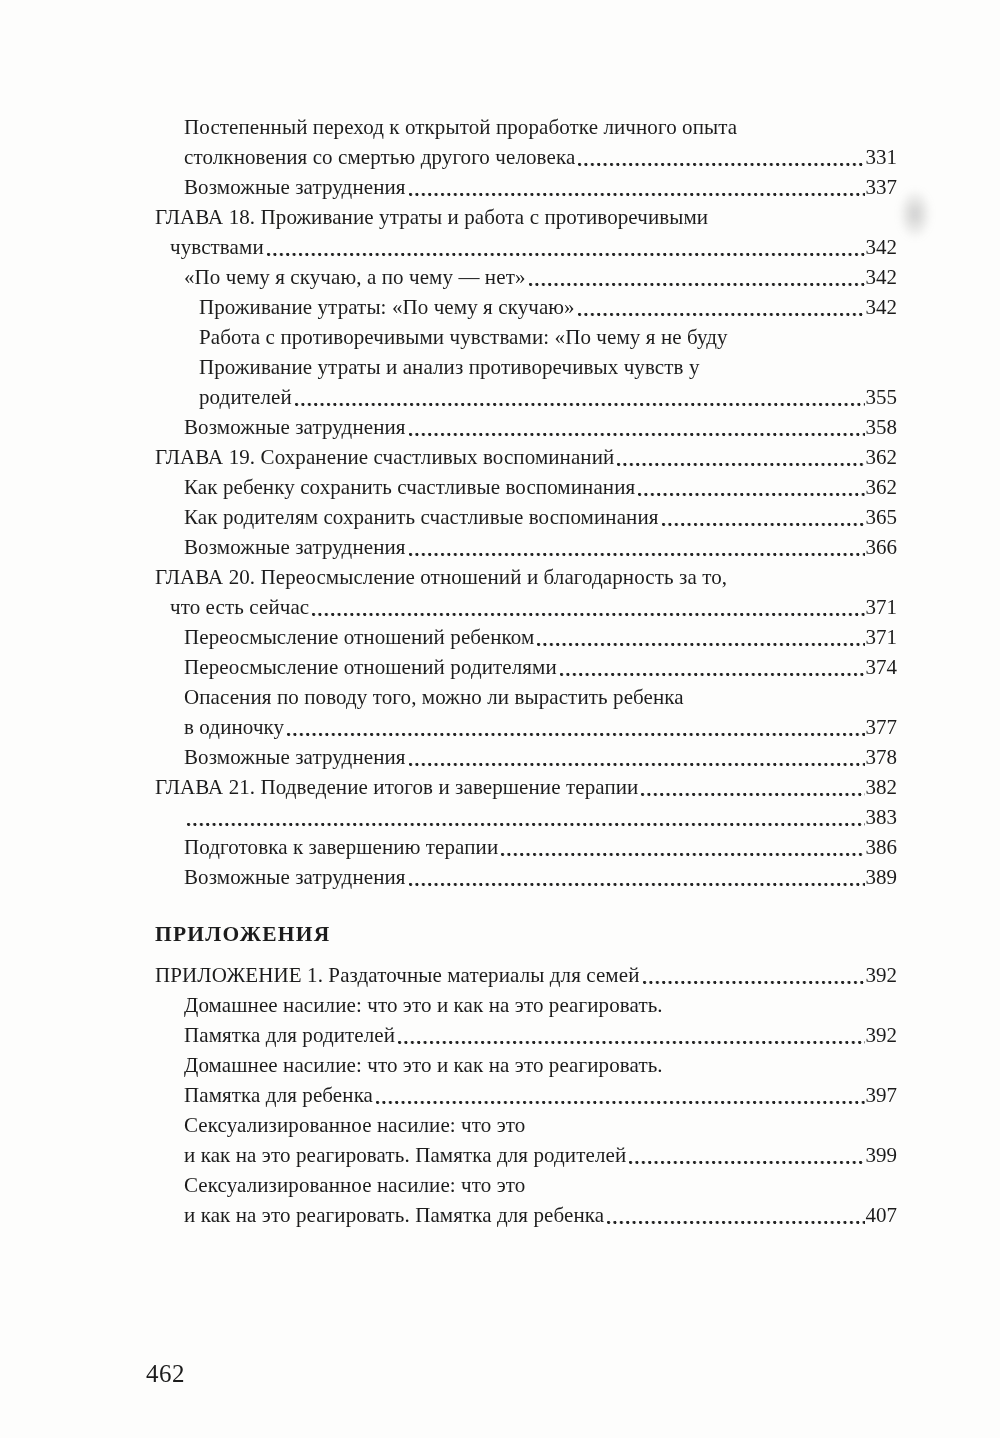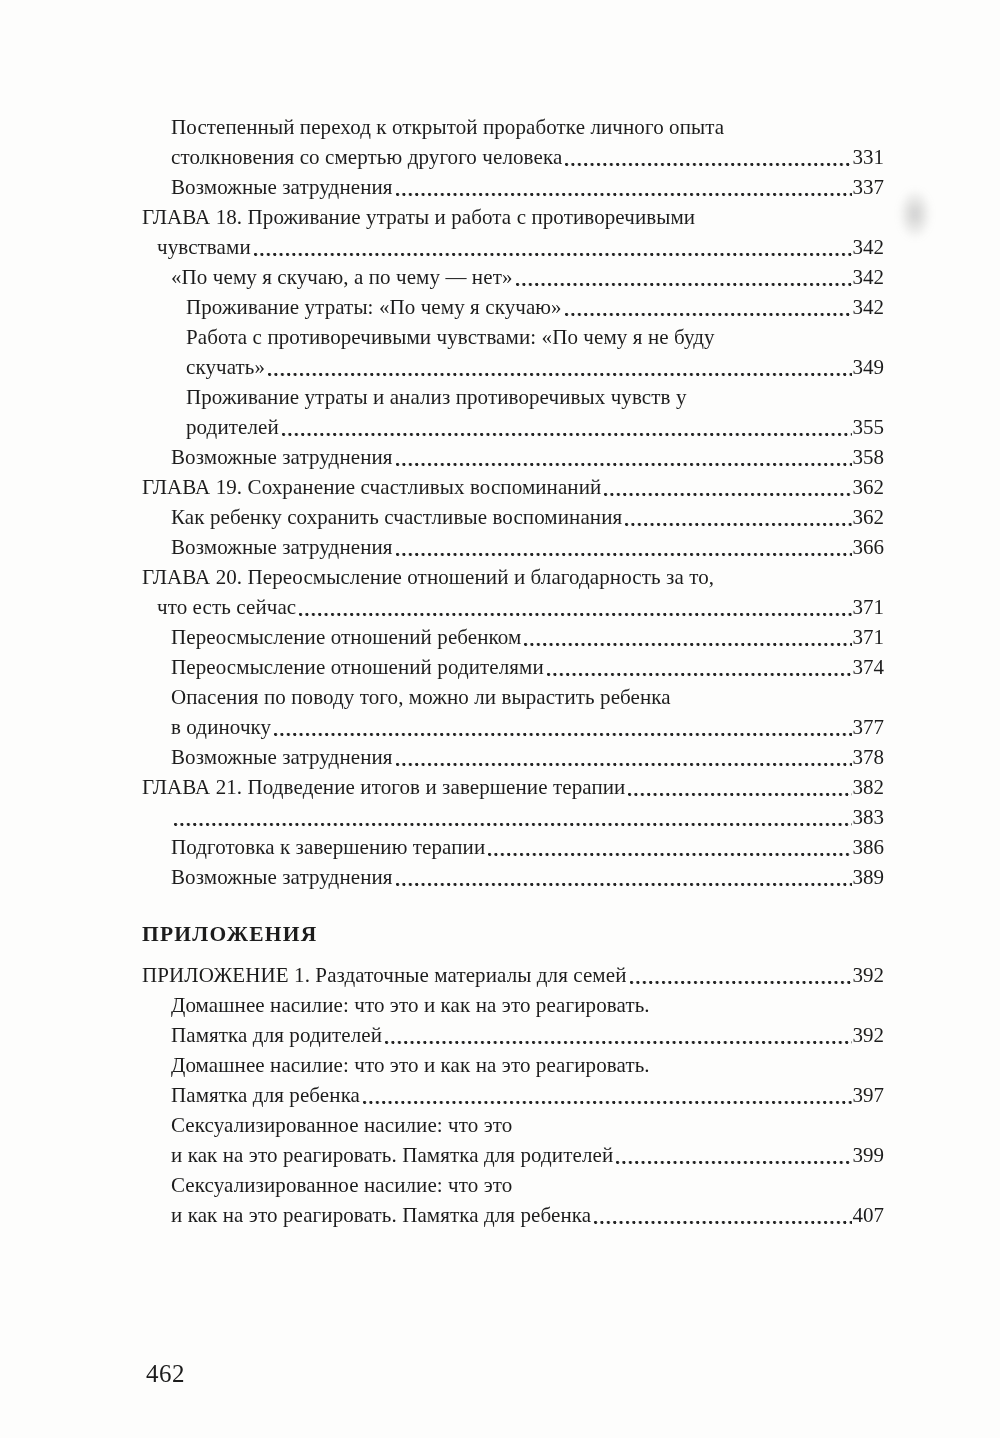--- a/index.html
+++ b/index.html
@@ -20,21 +20,21 @@
     left: 898px;
     top: 188px;
     width: 34px;
     height: 52px;
     background: radial-gradient(ellipse at center, rgba(120,120,120,0.35), rgba(120,120,120,0) 70%);
     filter: blur(3px);
     pointer-events: none;
   }
   .toc-column {
     position: absolute;
-    left: 142px;
+    left: 155px;
     top: 112px;
     width: 742px;
   }
   .toc-row {
     display: flex;
     align-items: baseline;
     height: 30px;
     line-height: 30px;
     font-size: 21px;
     white-space: nowrap;
@@ -120,25 +120,20 @@
   </div>
       <div class="toc-row lv-l2">
     <span class="entry-text">Проживание утраты: «По чему я скучаю»</span>
     <span class="dot-leader"></span>
     <span class="entry-page">342</span>
   </div>
       <div class="toc-row lv-l2 no-page">
     <span class="entry-text">Работа с противоречивыми чувствами: «По чему я не буду</span>
 
   </div>
-      <div class="toc-row lv-l2c">
-    <span class="entry-text">скучать»</span>
-    <span class="dot-leader"></span>
-    <span class="entry-page">349</span>
-  </div>
       <div class="toc-row lv-l2 no-page">
     <span class="entry-text">Проживание утраты и анализ противоречивых чувств у</span>
 
   </div>
       <div class="toc-row lv-l2c">
     <span class="entry-text">родителей</span>
     <span class="dot-leader"></span>
     <span class="entry-page">355</span>
   </div>
       <div class="toc-row lv-l1">
@@ -148,20 +143,25 @@
   </div>
       <div class="toc-row lv-ch">
     <span class="entry-text">ГЛАВА 19. Сохранение счастливых воспоминаний</span>
     <span class="dot-leader"></span>
     <span class="entry-page">362</span>
   </div>
       <div class="toc-row lv-l1">
     <span class="entry-text">Как ребенку сохранить счастливые воспоминания</span>
     <span class="dot-leader"></span>
     <span class="entry-page">362</span>
+  </div>
+      <div class="toc-row lv-l1">
+    <span class="entry-text">Как родителям сохранить счастливые воспоминания</span>
+    <span class="dot-leader"></span>
+    <span class="entry-page">365</span>
   </div>
       <div class="toc-row lv-l1">
     <span class="entry-text">Возможные затруднения</span>
     <span class="dot-leader"></span>
     <span class="entry-page">366</span>
   </div>
       <div class="toc-row lv-ch no-page">
     <span class="entry-text">ГЛАВА 20. Переосмысление отношений и благодарность за то,</span>
 
   </div>

